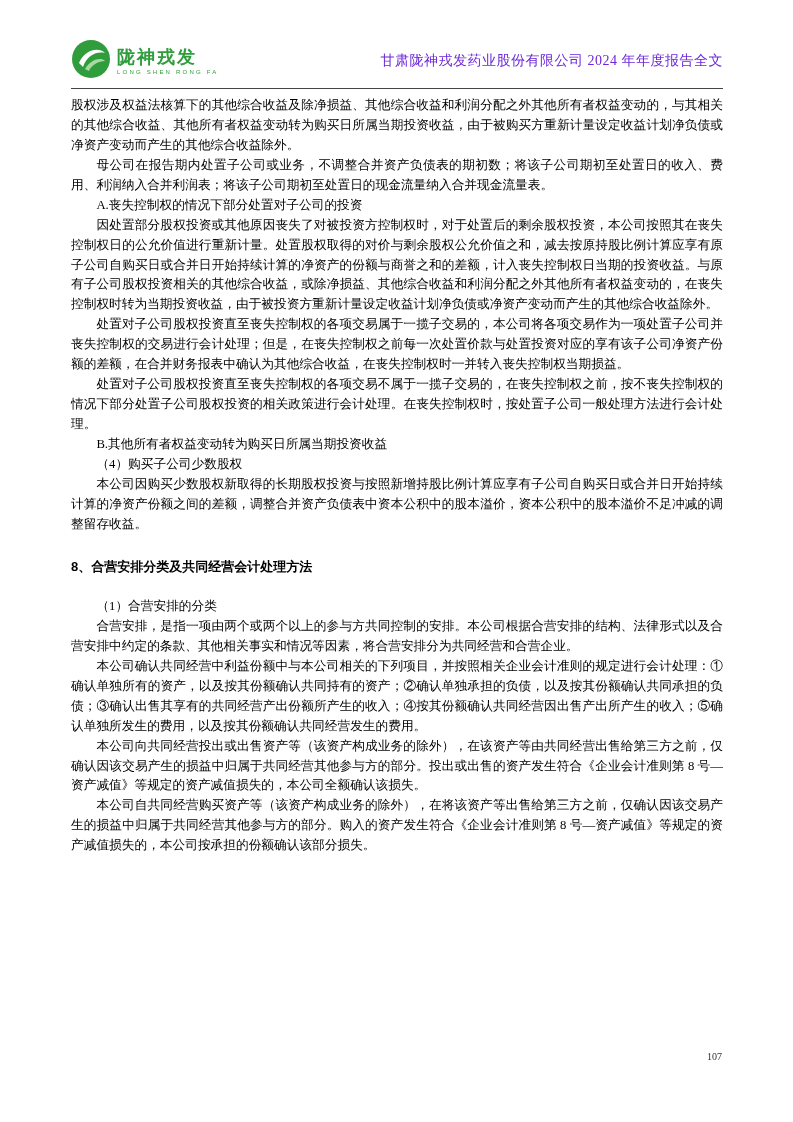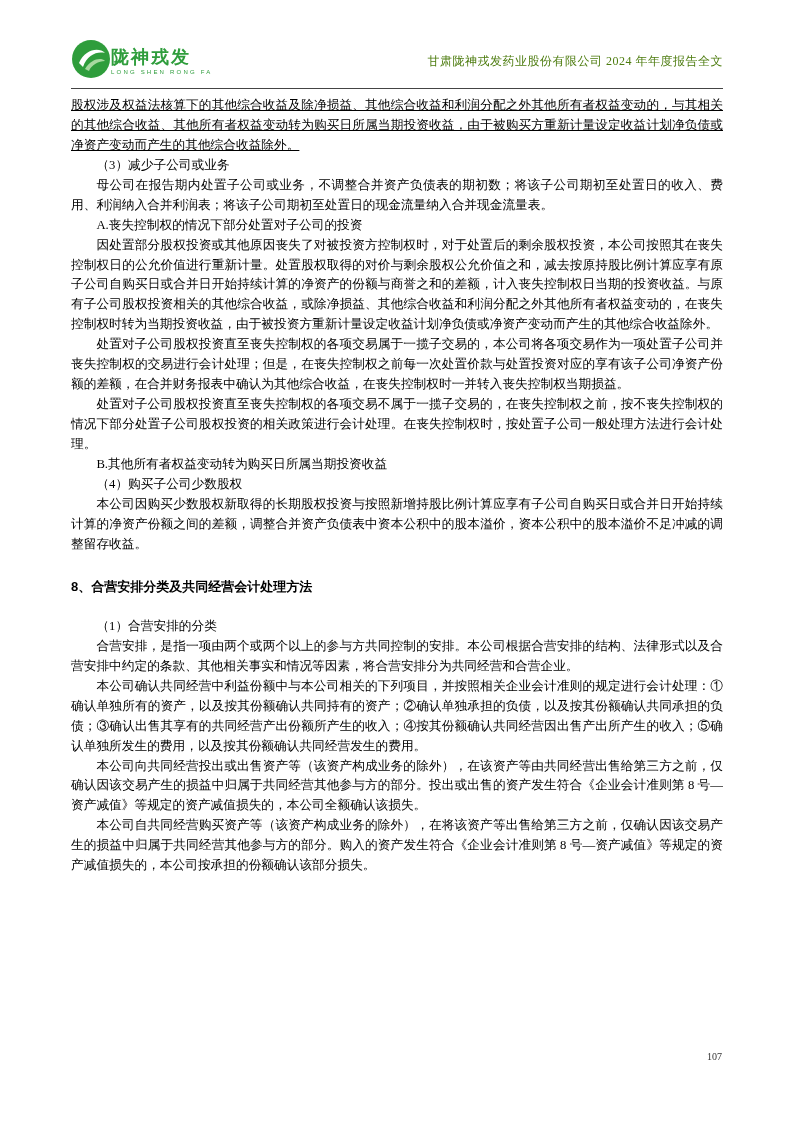--- a/index.html
+++ b/index.html
@@ -12,44 +12,44 @@
     overflow:hidden;
   }
   
   .header{
     position:absolute;top:38px;left:71px;right:70px;
     height:46px;
     display:flex;justify-content:space-between;align-items:center;
     border-bottom:1px solid #444;
     padding-bottom:4px;
   }
-  .logo{display:flex;align-items:center;}
+  .logo{display:flex;align-items:center;gap:6px;}
   .logo-txt{display:flex;flex-direction:column;line-height:1;}
   .logo-cn{
     font-size:18px;font-weight:bold;color:#2f9d3c;
     letter-spacing:2px;
     font-family:"Liberation Sans","DejaVu Sans",sans-serif;
   }
   .logo-en{
     font-size:6px;color:#2f9d3c;letter-spacing:2.2px;margin-top:3px;
     font-family:"Liberation Sans","DejaVu Sans",sans-serif;
   }
   .header-title{
-    font-size:12px;color:#4d7c0f;letter-spacing:0.5px;text-align:right;
+    font-size:14px;color:#6d28d9;letter-spacing:0.5px;text-align:right;
   }
   
   .content{
     position:absolute;
     top:96px;left:71px;width:652px;
     font-size:12.7px;
     line-height:1.57;
     text-align:justify;
   }
   .para{margin:0;text-indent:2em;}
-  .para.no-indent{text-indent:0;text-decoration:underline;}
+  .para.no-indent{text-indent:0;}
   .section-heading{
     margin:22px 0 20px 0;
     font-size:13px;font-weight:bold;
     text-indent:0;
     font-family:"Liberation Sans","DejaVu Sans",sans-serif;
   }
   
   .page-number{
     position:absolute;right:71px;bottom:60px;
     font-size:10px;color:#333;
@@ -72,21 +72,20 @@
       <span class="logo-txt">
         <span class="logo-cn">陇神戎发</span>
         <span class="logo-en">LONG SHEN RONG FA</span>
       </span>
     </div>
     <div class="header-title">甘肃陇神戎发药业股份有限公司 2024 年年度报告全文</div>
   </div>
 
   <div class="content">
     <p class="para no-indent">股权涉及权益法核算下的其他综合收益及除净损益、其他综合收益和利润分配之外其他所有者权益变动的，与其相关的其他综合收益、其他所有者权益变动转为购买日所属当期投资收益，由于被购买方重新计量设定收益计划净负债或净资产变动而产生的其他综合收益除外。</p>
-    <p class="para">（3）减少子公司或业务</p>
     <p class="para">母公司在报告期内处置子公司或业务，不调整合并资产负债表的期初数；将该子公司期初至处置日的收入、费用、利润纳入合并利润表；将该子公司期初至处置日的现金流量纳入合并现金流量表。</p>
     <p class="para">A.丧失控制权的情况下部分处置对子公司的投资</p>
     <p class="para">因处置部分股权投资或其他原因丧失了对被投资方控制权时，对于处置后的剩余股权投资，本公司按照其在丧失控制权日的公允价值进行重新计量。处置股权取得的对价与剩余股权公允价值之和，减去按原持股比例计算应享有原子公司自购买日或合并日开始持续计算的净资产的份额与商誉之和的差额，计入丧失控制权日当期的投资收益。与原有子公司股权投资相关的其他综合收益，或除净损益、其他综合收益和利润分配之外其他所有者权益变动的，在丧失控制权时转为当期投资收益，由于被投资方重新计量设定收益计划净负债或净资产变动而产生的其他综合收益除外。</p>
     <p class="para">处置对子公司股权投资直至丧失控制权的各项交易属于一揽子交易的，本公司将各项交易作为一项处置子公司并丧失控制权的交易进行会计处理；但是，在丧失控制权之前每一次处置价款与处置投资对应的享有该子公司净资产份额的差额，在合并财务报表中确认为其他综合收益，在丧失控制权时一并转入丧失控制权当期损益。</p>
     <p class="para">处置对子公司股权投资直至丧失控制权的各项交易不属于一揽子交易的，在丧失控制权之前，按不丧失控制权的情况下部分处置子公司股权投资的相关政策进行会计处理。在丧失控制权时，按处置子公司一般处理方法进行会计处理。</p>
     <p class="para">B.其他所有者权益变动转为购买日所属当期投资收益</p>
     <p class="para">（4）购买子公司少数股权</p>
     <p class="para">本公司因购买少数股权新取得的长期股权投资与按照新增持股比例计算应享有子公司自购买日或合并日开始持续计算的净资产份额之间的差额，调整合并资产负债表中资本公积中的股本溢价，资本公积中的股本溢价不足冲减的调整留存收益。</p>
     <h2 class="section-heading">8、合营安排分类及共同经营会计处理方法</h2>
     <p class="para">（1）合营安排的分类</p>

